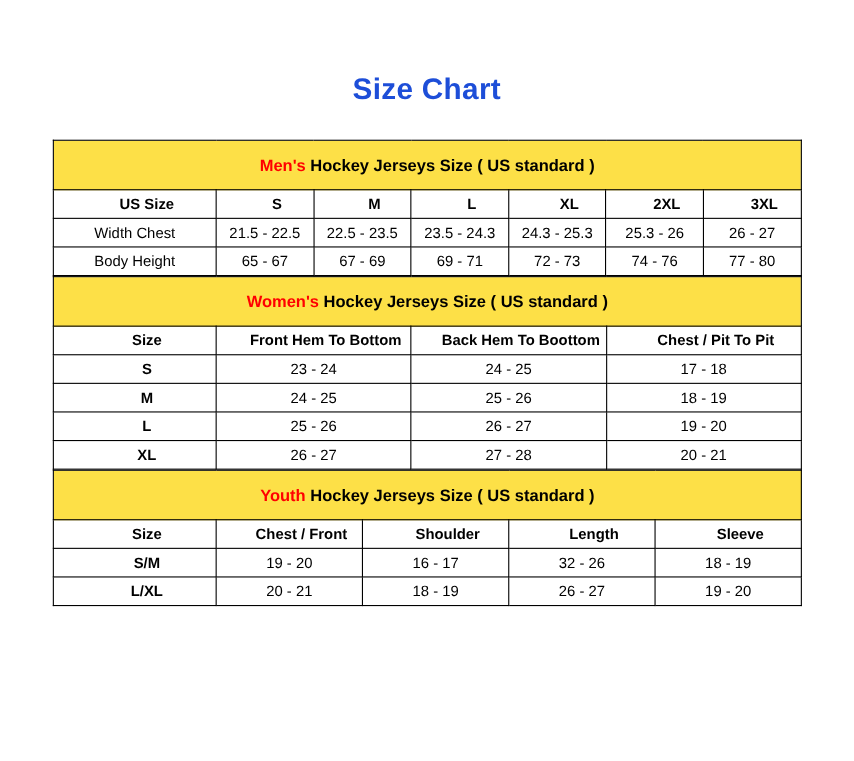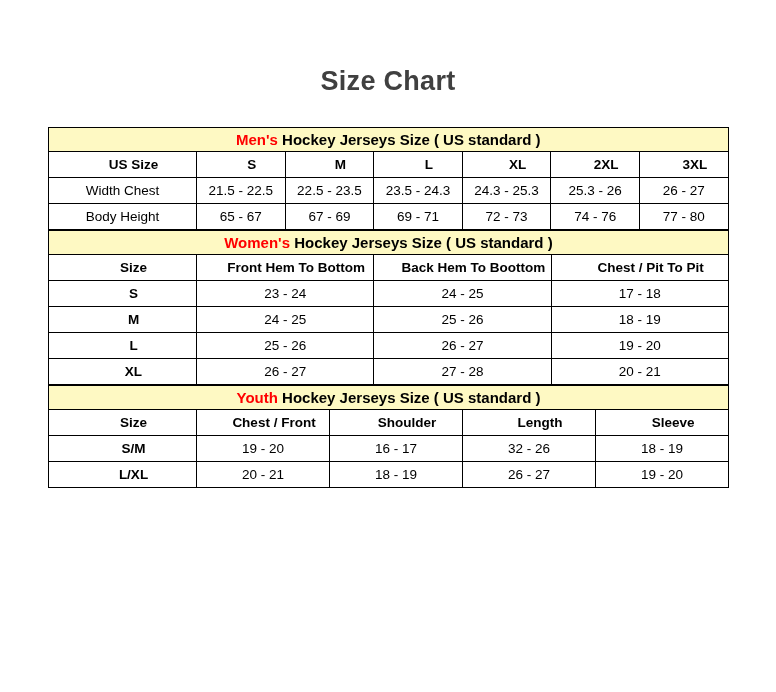--- a/index.html
+++ b/index.html
@@ -16,21 +16,21 @@
     overflow: hidden;
   }
   .page {
     width: 776px;
     height: 692px;
     box-sizing: border-box;
     padding: 0;
   }
   .title {
     text-align: center;
-    color: #404040;
+    color: #1d4ed8;
     font-size: 27px;
     font-weight: bold;
     margin: 0;
     padding-top: 66px;
     letter-spacing: 0.3px;
   }
   .tables-wrap {
     margin: 0 auto;
     width: 680px;
     padding-top: 30px;
@@ -43,24 +43,24 @@
   td {
     border: 1px solid #000000;
     font-size: 13.5px;
     text-align: center;
     height: 26px;
     padding: 2px 3px;
     box-sizing: border-box;
     vertical-align: middle;
   }
   .banner {
-    background: #fef9c3;
+    background: #fde047;
     font-weight: bold;
     font-size: 15px;
-    height: 24px;
+    height: 45px;
   }
   .banner .accent {
     color: #ff0000;
   }
   .hdr {
     font-weight: bold;
     padding-left: 25px;
   }
   .rowlabel {
     text-align: center;

